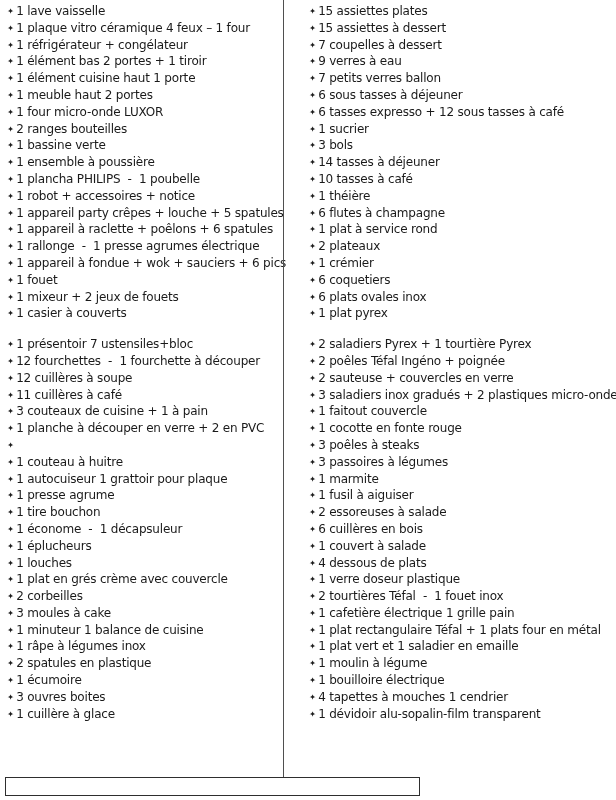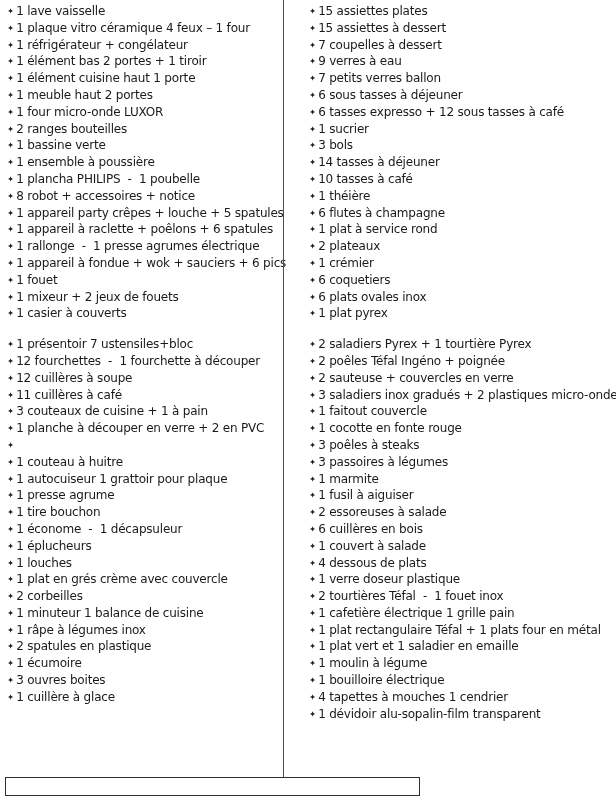--- a/index.html
+++ b/index.html
@@ -62,21 +62,21 @@
         <div class="item"><span class="bullet">✦</span><span>1 plaque vitro céramique 4 feux – 1 four</span></div>
         <div class="item"><span class="bullet">✦</span><span>1 réfrigérateur + congélateur</span></div>
         <div class="item"><span class="bullet">✦</span><span>1 élément bas 2 portes + 1 tiroir</span></div>
         <div class="item"><span class="bullet">✦</span><span>1 élément cuisine haut 1 porte</span></div>
         <div class="item"><span class="bullet">✦</span><span>1 meuble haut 2 portes</span></div>
         <div class="item"><span class="bullet">✦</span><span>1 four micro-onde LUXOR</span></div>
         <div class="item"><span class="bullet">✦</span><span>2 ranges bouteilles</span></div>
         <div class="item"><span class="bullet">✦</span><span>1 bassine verte</span></div>
         <div class="item"><span class="bullet">✦</span><span>1 ensemble à poussière</span></div>
         <div class="item"><span class="bullet">✦</span><span>1 plancha PHILIPS  -  1 poubelle</span></div>
-        <div class="item"><span class="bullet">✦</span><span>8 robot + accessoires + notice</span></div>
+        <div class="item"><span class="bullet">✦</span><span>1 robot + accessoires + notice</span></div>
         <div class="item"><span class="bullet">✦</span><span>1 appareil party crêpes + louche + 5 spatules</span></div>
         <div class="item"><span class="bullet">✦</span><span>1 appareil à raclette + poêlons + 6 spatules</span></div>
         <div class="item"><span class="bullet">✦</span><span>1 rallonge  -  1 presse agrumes électrique</span></div>
         <div class="item"><span class="bullet">✦</span><span>1 appareil à fondue + wok + sauciers + 6 pics</span></div>
         <div class="item"><span class="bullet">✦</span><span>1 fouet</span></div>
         <div class="item"><span class="bullet">✦</span><span>1 mixeur + 2 jeux de fouets</span></div>
         <div class="item"><span class="bullet">✦</span><span>1 casier à couverts</span></div>
       </div>
       <div class="block">
         <div class="item"><span class="bullet">✦</span><span>1 présentoir 7 ustensiles+bloc</span></div>
@@ -88,20 +88,21 @@
         <div class="item"><span class="bullet">✦</span><span></span></div>
         <div class="item"><span class="bullet">✦</span><span>1 couteau à huitre</span></div>
         <div class="item"><span class="bullet">✦</span><span>1 autocuiseur 1 grattoir pour plaque</span></div>
         <div class="item"><span class="bullet">✦</span><span>1 presse agrume</span></div>
         <div class="item"><span class="bullet">✦</span><span>1 tire bouchon</span></div>
         <div class="item"><span class="bullet">✦</span><span>1 économe  -  1 décapsuleur</span></div>
         <div class="item"><span class="bullet">✦</span><span>1 éplucheurs</span></div>
         <div class="item"><span class="bullet">✦</span><span>1 louches</span></div>
         <div class="item"><span class="bullet">✦</span><span>1 plat en grés crème avec couvercle</span></div>
         <div class="item"><span class="bullet">✦</span><span>2 corbeilles</span></div>
+        <div class="item"><span class="bullet">✦</span><span>3 moules à cake</span></div>
         <div class="item"><span class="bullet">✦</span><span>1 minuteur 1 balance de cuisine</span></div>
         <div class="item"><span class="bullet">✦</span><span>1 râpe à légumes inox</span></div>
         <div class="item"><span class="bullet">✦</span><span>2 spatules en plastique</span></div>
         <div class="item"><span class="bullet">✦</span><span>1 écumoire</span></div>
         <div class="item"><span class="bullet">✦</span><span>3 ouvres boites</span></div>
         <div class="item"><span class="bullet">✦</span><span>1 cuillère à glace</span></div>
       </div>
     </div>
 
   <div class="divider"></div>

